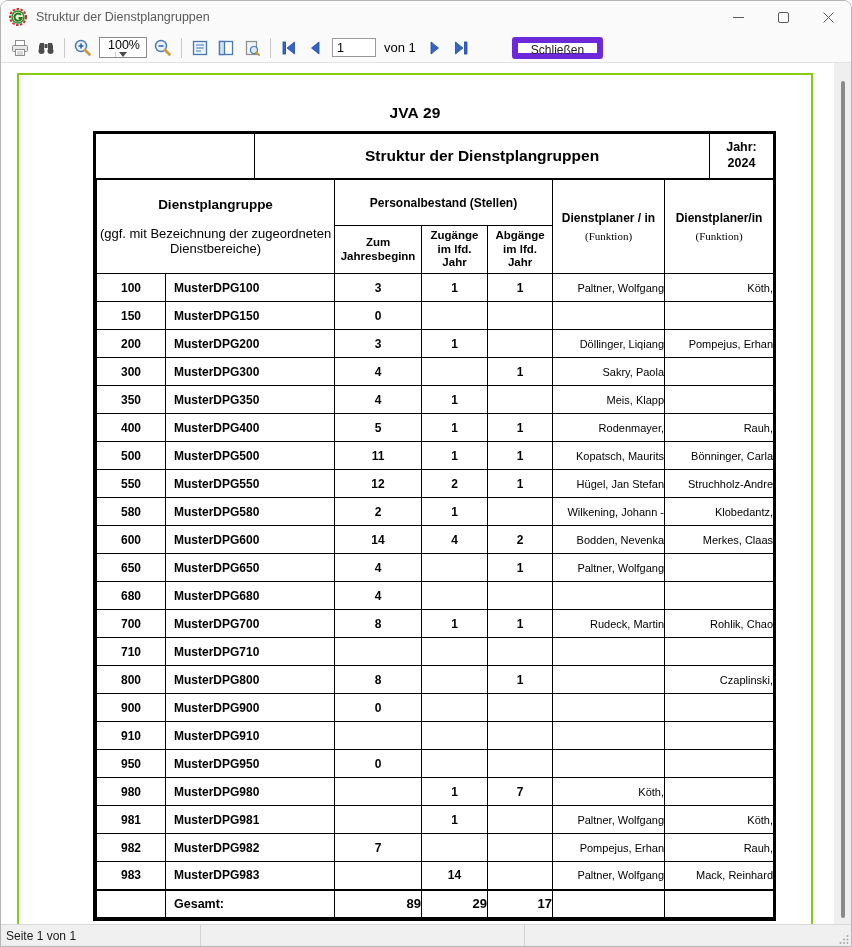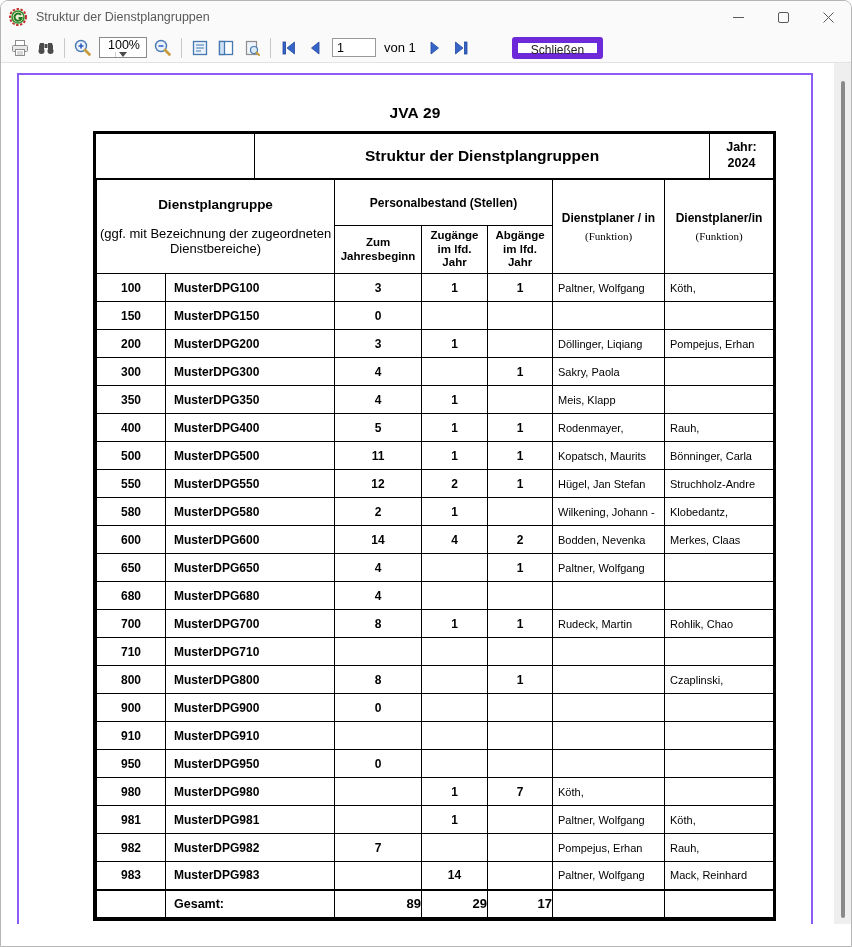--- a/index.html
+++ b/index.html
@@ -20,21 +20,21 @@
   .tb-sep { width:1px; height:20px; background:#c9c9c9; margin:0 5px; }
   .zoom-combo { display:flex; align-items:center; height:21px; border:1px solid #8a8a8a; background:#ffffff; margin:0 3px;flex-direction:column; }
   .zoom-combo .zc-text { font-size:12.5px; color:#000; padding:0 6px 0 8px; min-width:40px; }
   .zoom-combo .zc-arrow { width:15px; height:100%; display:flex; align-items:center; justify-content:center; border-left:1px solid #d0d0d0; }
   .page-input { width:44px; height:19px; border:1px solid #9a9a9a; font-size:12.5px; padding:0 4px; font-family:"Liberation Sans",sans-serif; margin:0 4px; }
   .von-label { font-size:13px; color:#000; margin:0 6px 0 4px; }
   .close-btn { margin-left:38px; height:22px; padding:0 13px; background:#fdfdfd; border:6px solid #6d28d9; border-radius:3px; font-size:12px; color:#222; font-family:"Liberation Sans",sans-serif; cursor:pointer; }
 
   
   .preview { position:absolute; top:62px; left:0; right:0; bottom:22px; background:#ffffff; overflow:hidden; }
-  .page { position:absolute; top:10px; left:16px; width:796px; bottom:-4px; background:#ffffff; border:2px solid #8b5cf6; }
+  .page { position:absolute; top:10px; left:16px; width:796px; bottom:-4px; background:#ffffff; border:2px solid #84cc16; }
   .v-scrollbar { position:absolute; top:0; right:0; bottom:0; width:17px; background:#efefef; }
   .v-scroll-thumb { position:absolute; top:18px; bottom:6px; left:7px; width:4px; background:#8a8a8a; border-radius:2px; }
 
   
   .report-heading { margin-top:29px; text-align:center; font-size:15.5px; font-weight:bold; color:#000; letter-spacing:0.2px; }
   .report-wrap { margin:9px 0 0 74px; width:683px; }
   .outer-frame { border:3px solid #000; }
 
   .title-row { display:flex; height:45px; border-bottom:1.5px solid #000; }
   .title-row .tcell { border-right:1.5px solid #000; display:flex; flex-direction:column; align-items:center; justify-content:center; }
@@ -52,21 +52,21 @@
   th.h-group .h-group-sub { font-size:13px; font-weight:normal; margin-top:14px; }
   th.h-pers { height:46px; font-size:12px; font-weight:bold; vertical-align:middle; }
   th.h-sub { height:48px; font-size:11.5px; font-weight:bold; line-height:1.2; vertical-align:middle; padding:2px; }
   th.h-plan { font-size:12px; font-weight:bold; vertical-align:middle; }
   th.h-plan .h-plan-sub { font-size:11px; font-weight:normal; margin-top:5px;font-family:Liberation Serif, serif; }
 
   tbody td { height:28px; }
   td.d-code { font-weight:bold; font-size:12px; text-align:center; }
   td.d-name { font-weight:bold; font-size:12px; text-align:left; padding-left:8px; }
   td.d-num  { font-weight:bold; font-size:12px; text-align:center; }
-  td.d-p    { font-size:11px; text-align:left; padding-left:5px; }
+  td.d-p    { font-size:11px; text-align:right; padding-left:5px; }
 
   tfoot td { height:28px; border-top:2.5px solid #000 !important; }
   td.f-label { font-weight:bold; font-size:12.5px; padding-left:8px; }
   td.f-num { font-weight:bold; font-size:13px; text-align:right; }
 
   
   .statusbar { position:absolute; left:0; right:0; bottom:0; height:22px; background:#f0f0f0; border-top:1px solid #d8d8d8; display:flex; align-items:center; font-size:12px; color:#1a1a1a; }
   .sb-cell1 { width:200px; padding-left:5px; border-right:1px solid #d2d2d2; height:100%; display:flex; align-items:center; }
   .sb-cell2 { width:324px; border-right:1px solid #d2d2d2; height:100%; }
   .sb-grip { position:absolute; right:2px; bottom:2px; }
@@ -480,14 +480,26 @@
 
         </div>
       </div>
     </div>
 
     <div class="v-scrollbar">
       <div class="v-scroll-thumb"></div>
     </div>
   </div>
 
+  <div class="statusbar">
+    <div class="sb-cell1">Seite 1 von 1</div>
+    <div class="sb-cell2"></div>
+    <svg class="sb-grip" width="10" height="10" viewBox="0 0 10 10">
+      <circle cx="8.5" cy="2" r="1" fill="#a8a8a8"></circle>
+        <circle cx="8.5" cy="5.5" r="1" fill="#a8a8a8"></circle>
+        <circle cx="8.5" cy="9" r="1" fill="#a8a8a8"></circle>
+      <circle cx="5" cy="5.5" r="1" fill="#a8a8a8"></circle>
+        <circle cx="5" cy="9" r="1" fill="#a8a8a8"></circle>
+      <circle cx="1.5" cy="9" r="1" fill="#a8a8a8"></circle>
+    </svg>
+  </div>
 
 </div>
 
 </body></html>

